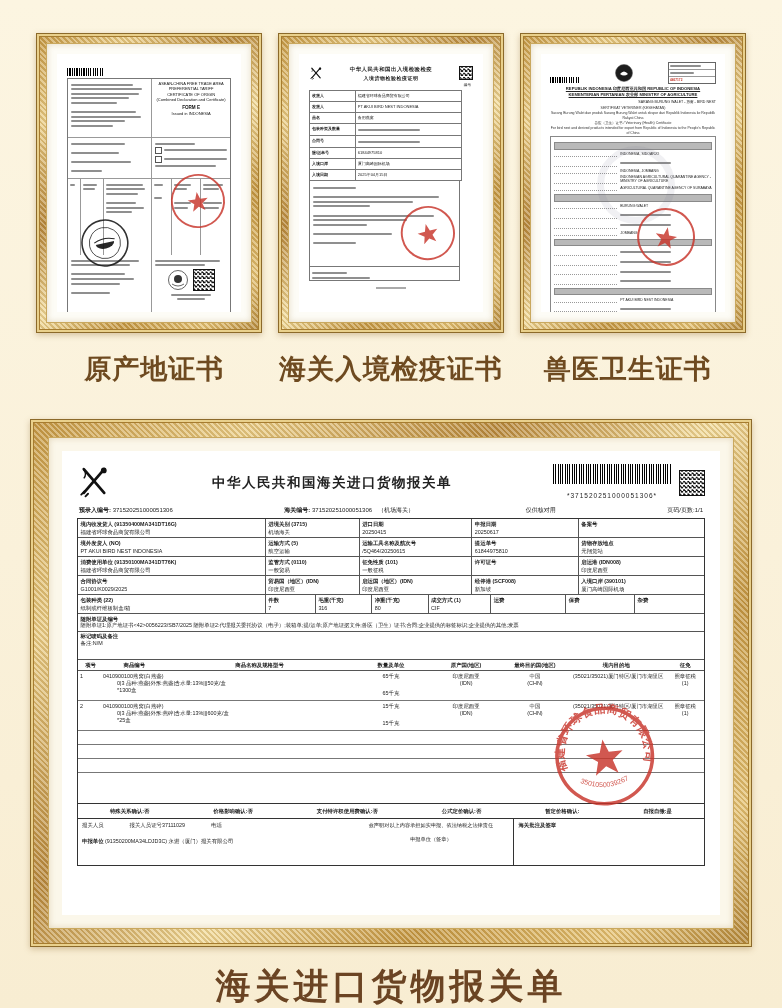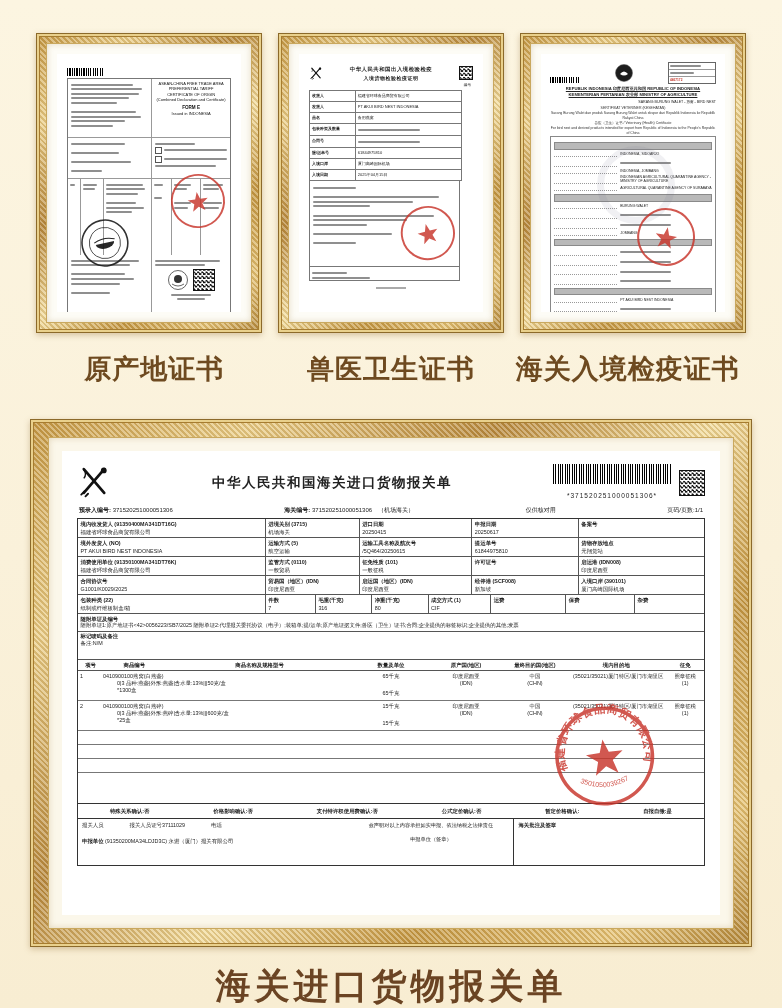--- a/index.html
+++ b/index.html
@@ -495,22 +495,22 @@
     <polygon points="60,41 65.2,55.9 80.9,56.2 68.4,65.7 72.9,80.8 60,71.8 47.1,80.8 51.6,65.7 39.1,56.2 54.8,55.9" fill="#c8342a"></polygon>
     <text font-size="8" fill="#c8342a"><textPath href="#arcB4"></textPath></text>
   </svg></div>
       </div>
     </div>
   </div>
 </div>
 
 <div class="labels-row">
   <div class="cert-label">原产地证书</div>
+  <div class="cert-label">海关入境检疫证书</div>
   <div class="cert-label">兽医卫生证书</div>
-  <div class="cert-label">海关入境检疫证书</div>
 </div>
 
 <div class="frame frame-lg">
   <div class="mat">
     <div class="paper decl-paper">
       <div class="d-head">
         <span id="customs-logo"><svg width="34" height="34" viewBox="0 0 40 40">
     <g stroke="#111" stroke-width="3.2" stroke-linecap="round">
       <line x1="8" y1="6" x2="32" y2="34"></line>
                 <line x1="32" y1="6" x2="8" y2="34"></line>

